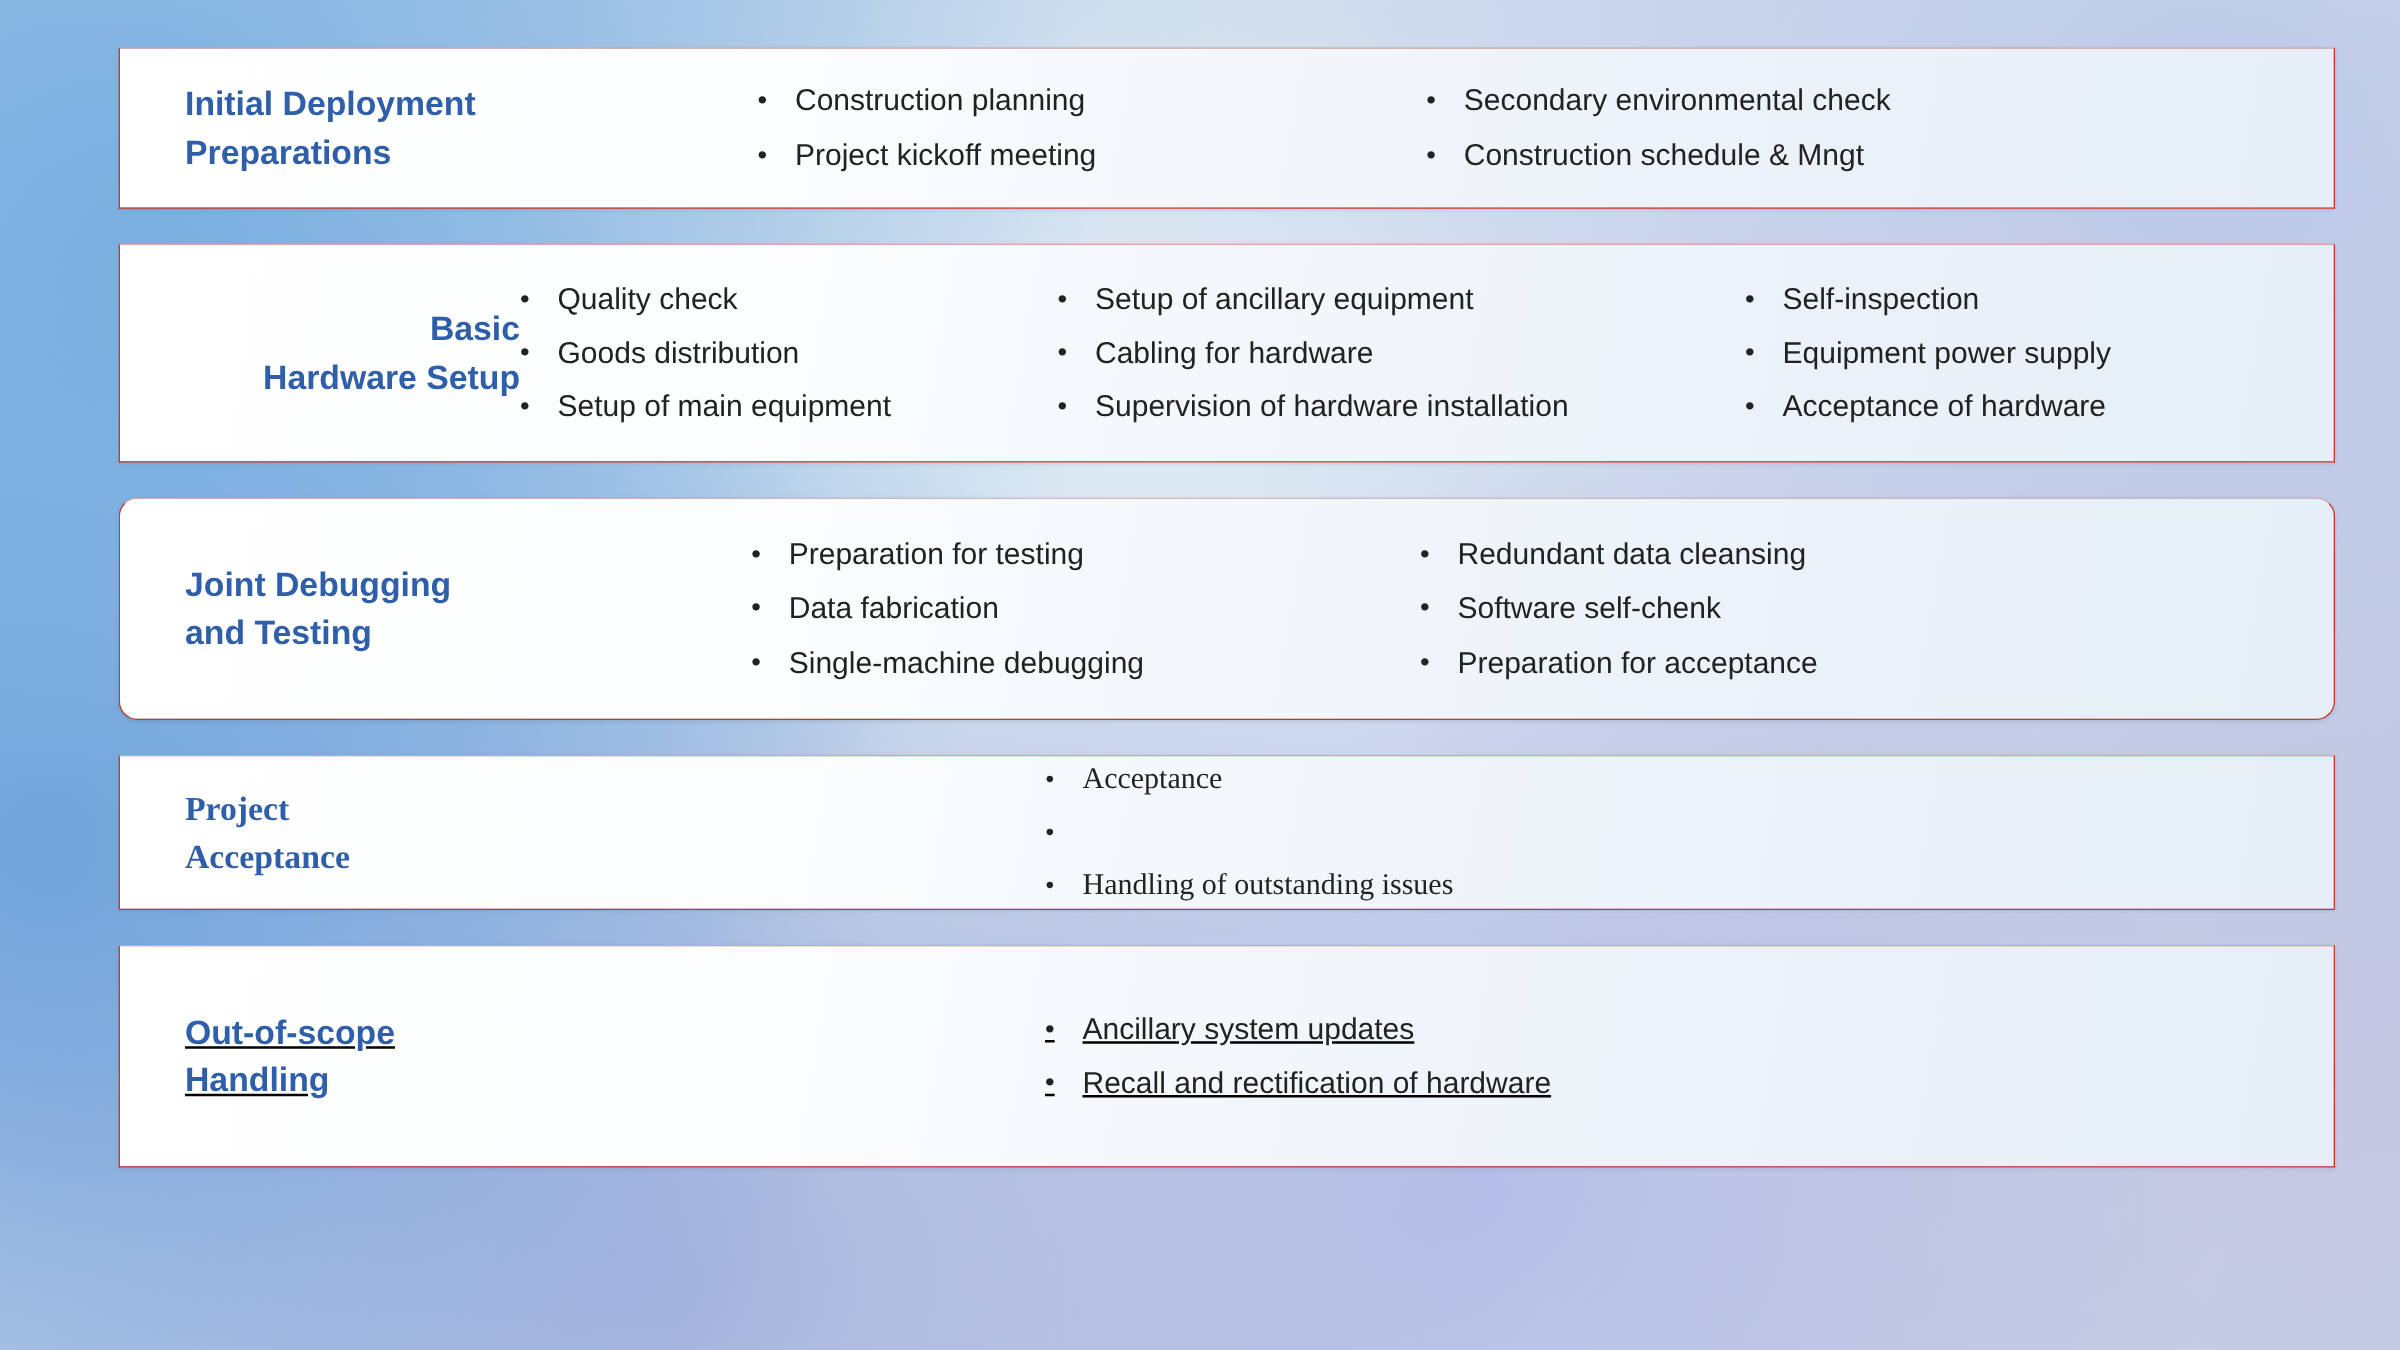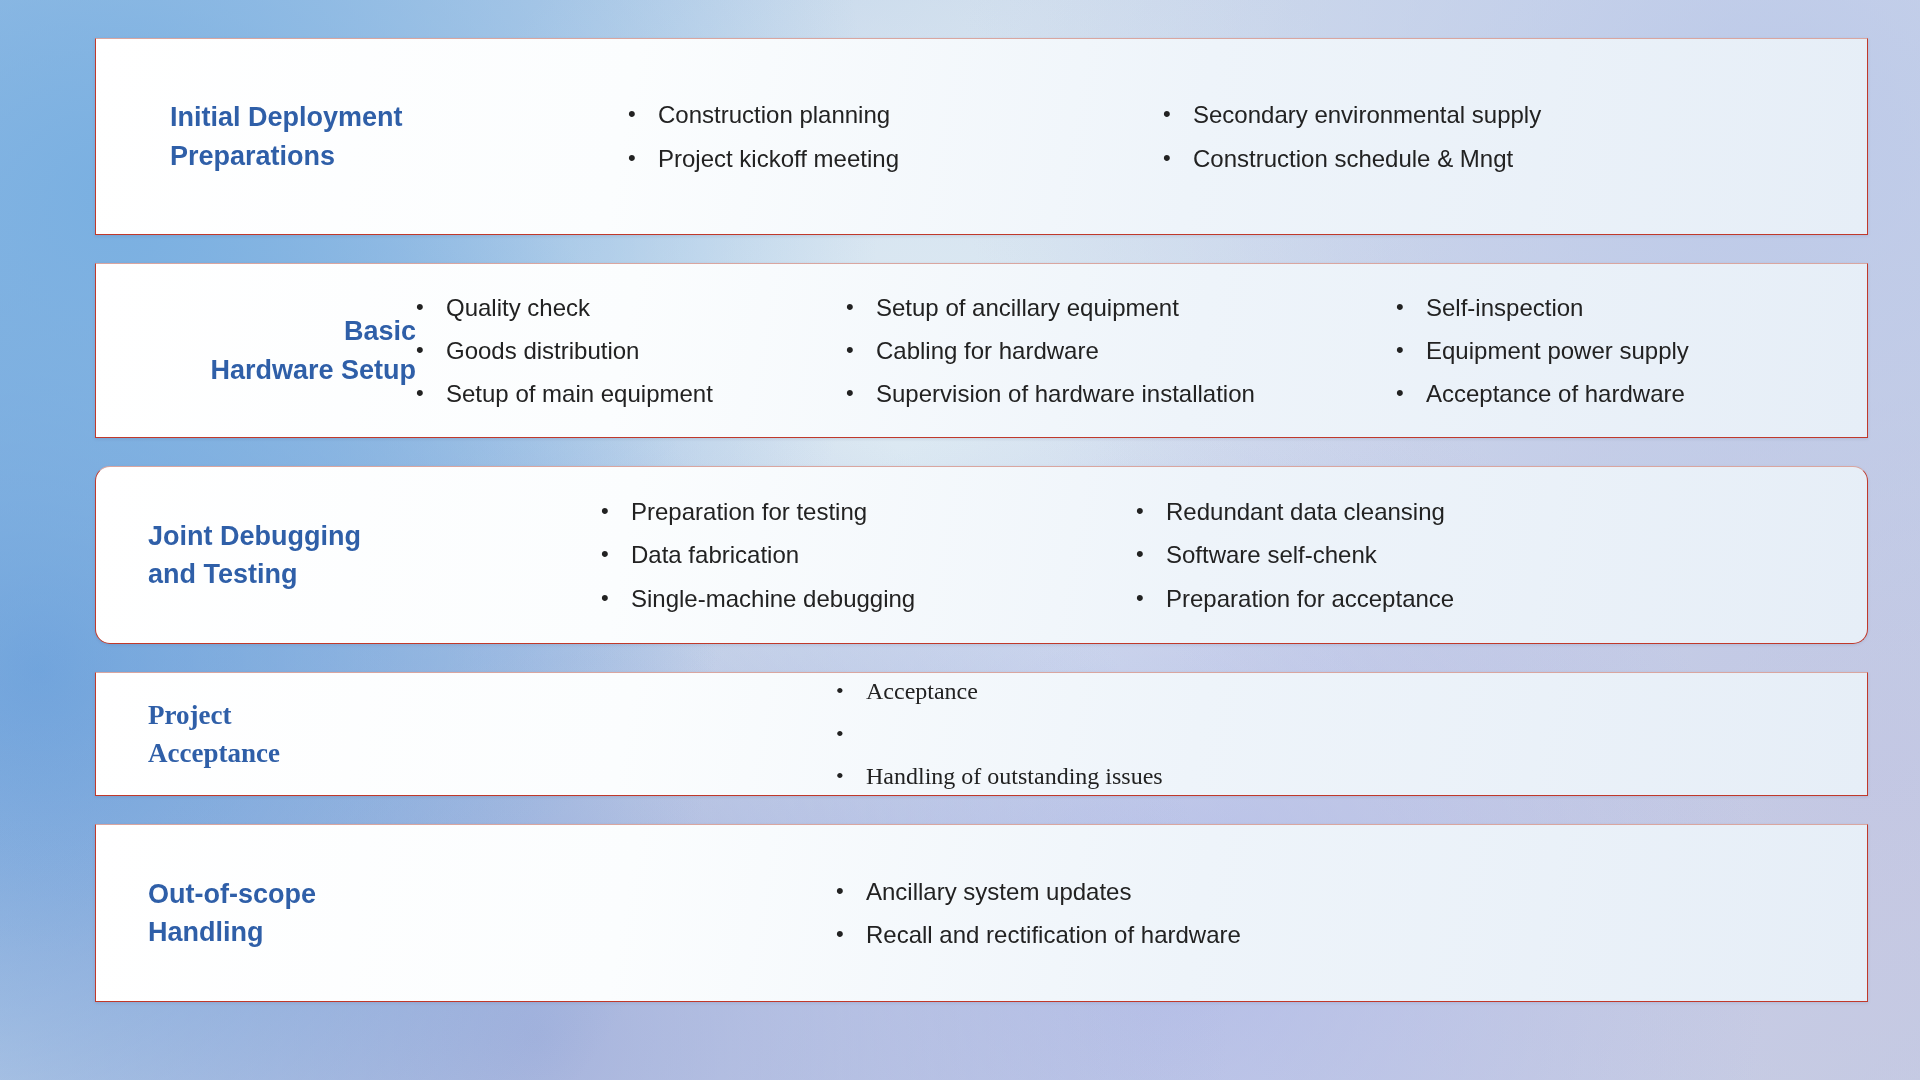--- a/index.html
+++ b/index.html
@@ -82,41 +82,41 @@
   }
   .bullet {
     flex: 0 0 auto;
     width: 30px;
     color: #222;
     font-size: 22px;
     line-height: 1.35;
   }
 
   
-  .row-1 { height: 197px; padding-left: 22px; }
+  .row-1 { height: 129px; }
   .row-1 .row-title { width: 500px; }
   .row-1 .col-0 { width: 535px; padding-left: 10px; }
   .row-1 .col-1 { width: 540px; padding-left: 10px; }
 
   .row-2 { height: 175px; }
   .row-2 .row-title { width: 320px; text-align: right; }
   .row-2 .col-0 { width: 430px; }
   .row-2 .col-1 { width: 550px; }
   .row-2 .col-2 { width: 420px; }
 
   .row-3 { height: 178px; border-radius: 15px; }
   .row-3 .row-title { width: 495px; }
   .row-3 .col-0 { width: 535px; padding-left: 10px; }
   .row-3 .col-1 { width: 540px; padding-left: 10px; }
 
   .row-4 { height: 124px; font-family: Liberation Serif, serif; }
   .row-4 .row-title { width: 740px; }
   .row-4 .col-0 { width: 640px; }
 
-  .row-5 { height: 178px; }
+  .row-5 { height: 178px; text-decoration: underline; }
   .row-5 .row-title { width: 740px; }
   .row-5 .col-0 { width: 640px; }
 </style>
 </head>
 <body>
 
 <div class="bg"></div>
 
 <div class="board">
 
@@ -132,21 +132,21 @@
           <span>Construction planning</span>
         </div>
         <div class="item">
           <span class="bullet">•</span>
           <span>Project kickoff meeting</span>
         </div>
       </div>
       <div class="col col-1">
         <div class="item">
           <span class="bullet">•</span>
-          <span>Secondary environmental supply</span>
+          <span>Secondary environmental check</span>
         </div>
         <div class="item">
           <span class="bullet">•</span>
           <span>Construction schedule &amp; Mngt</span>
         </div>
       </div>
     </div>
   </div>
 
   <div class="row row-2">

